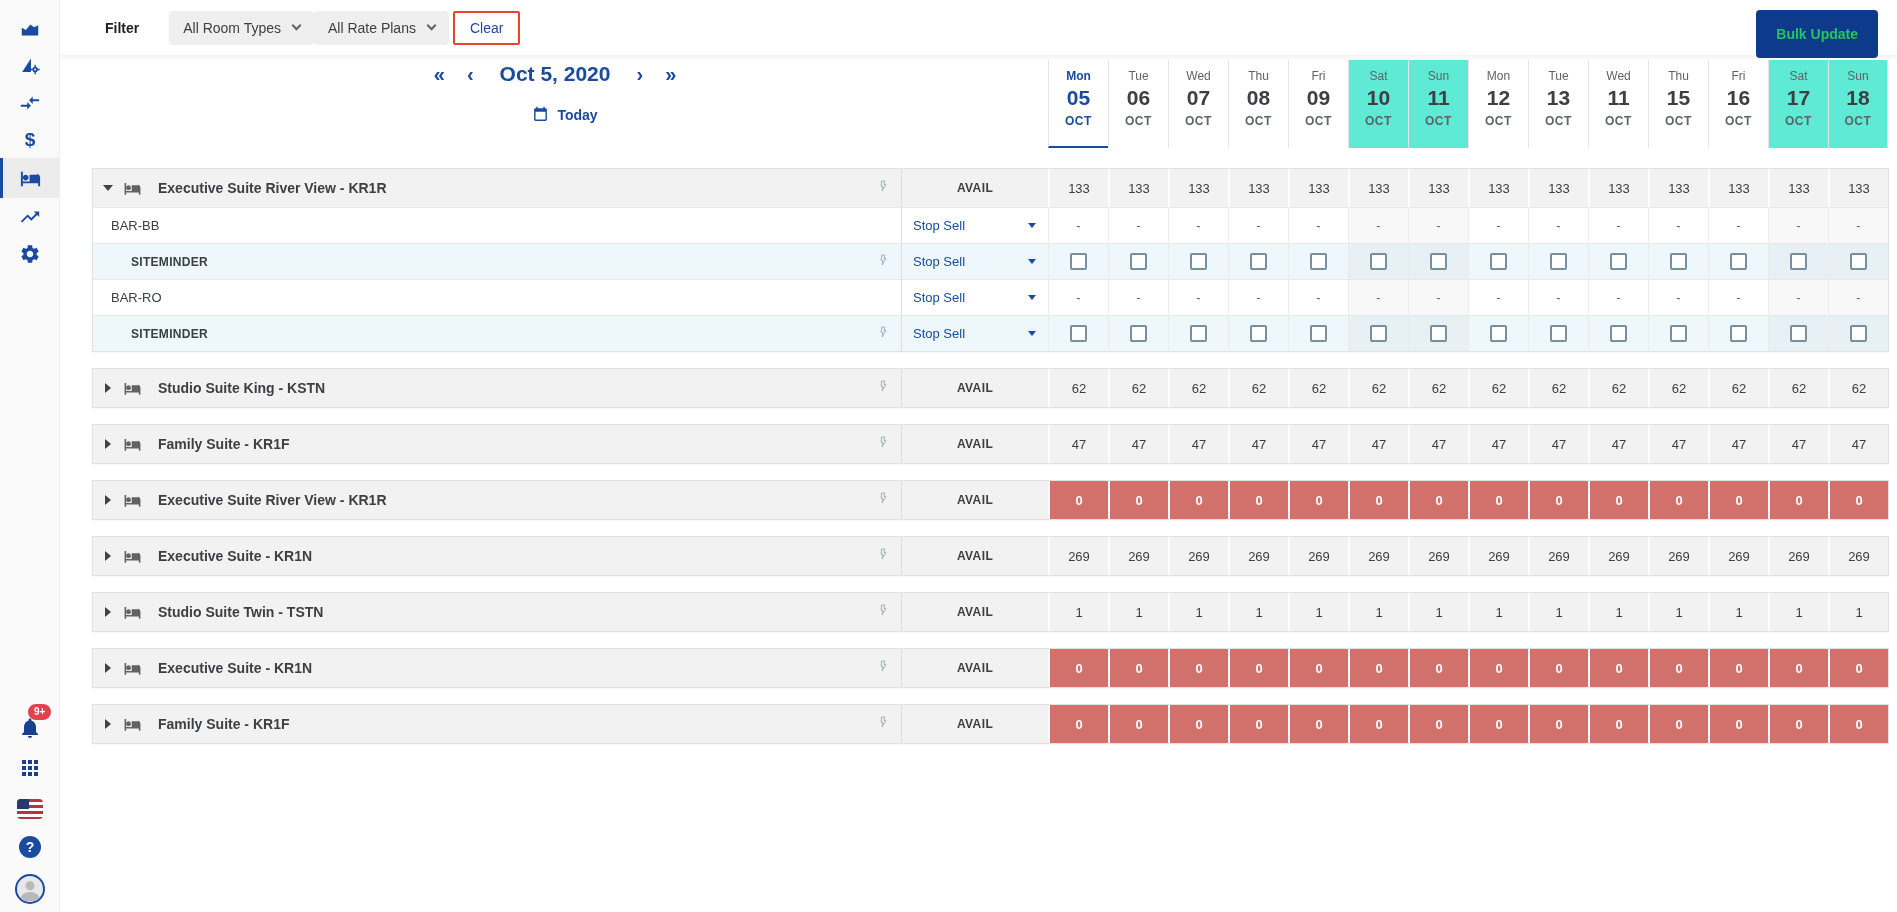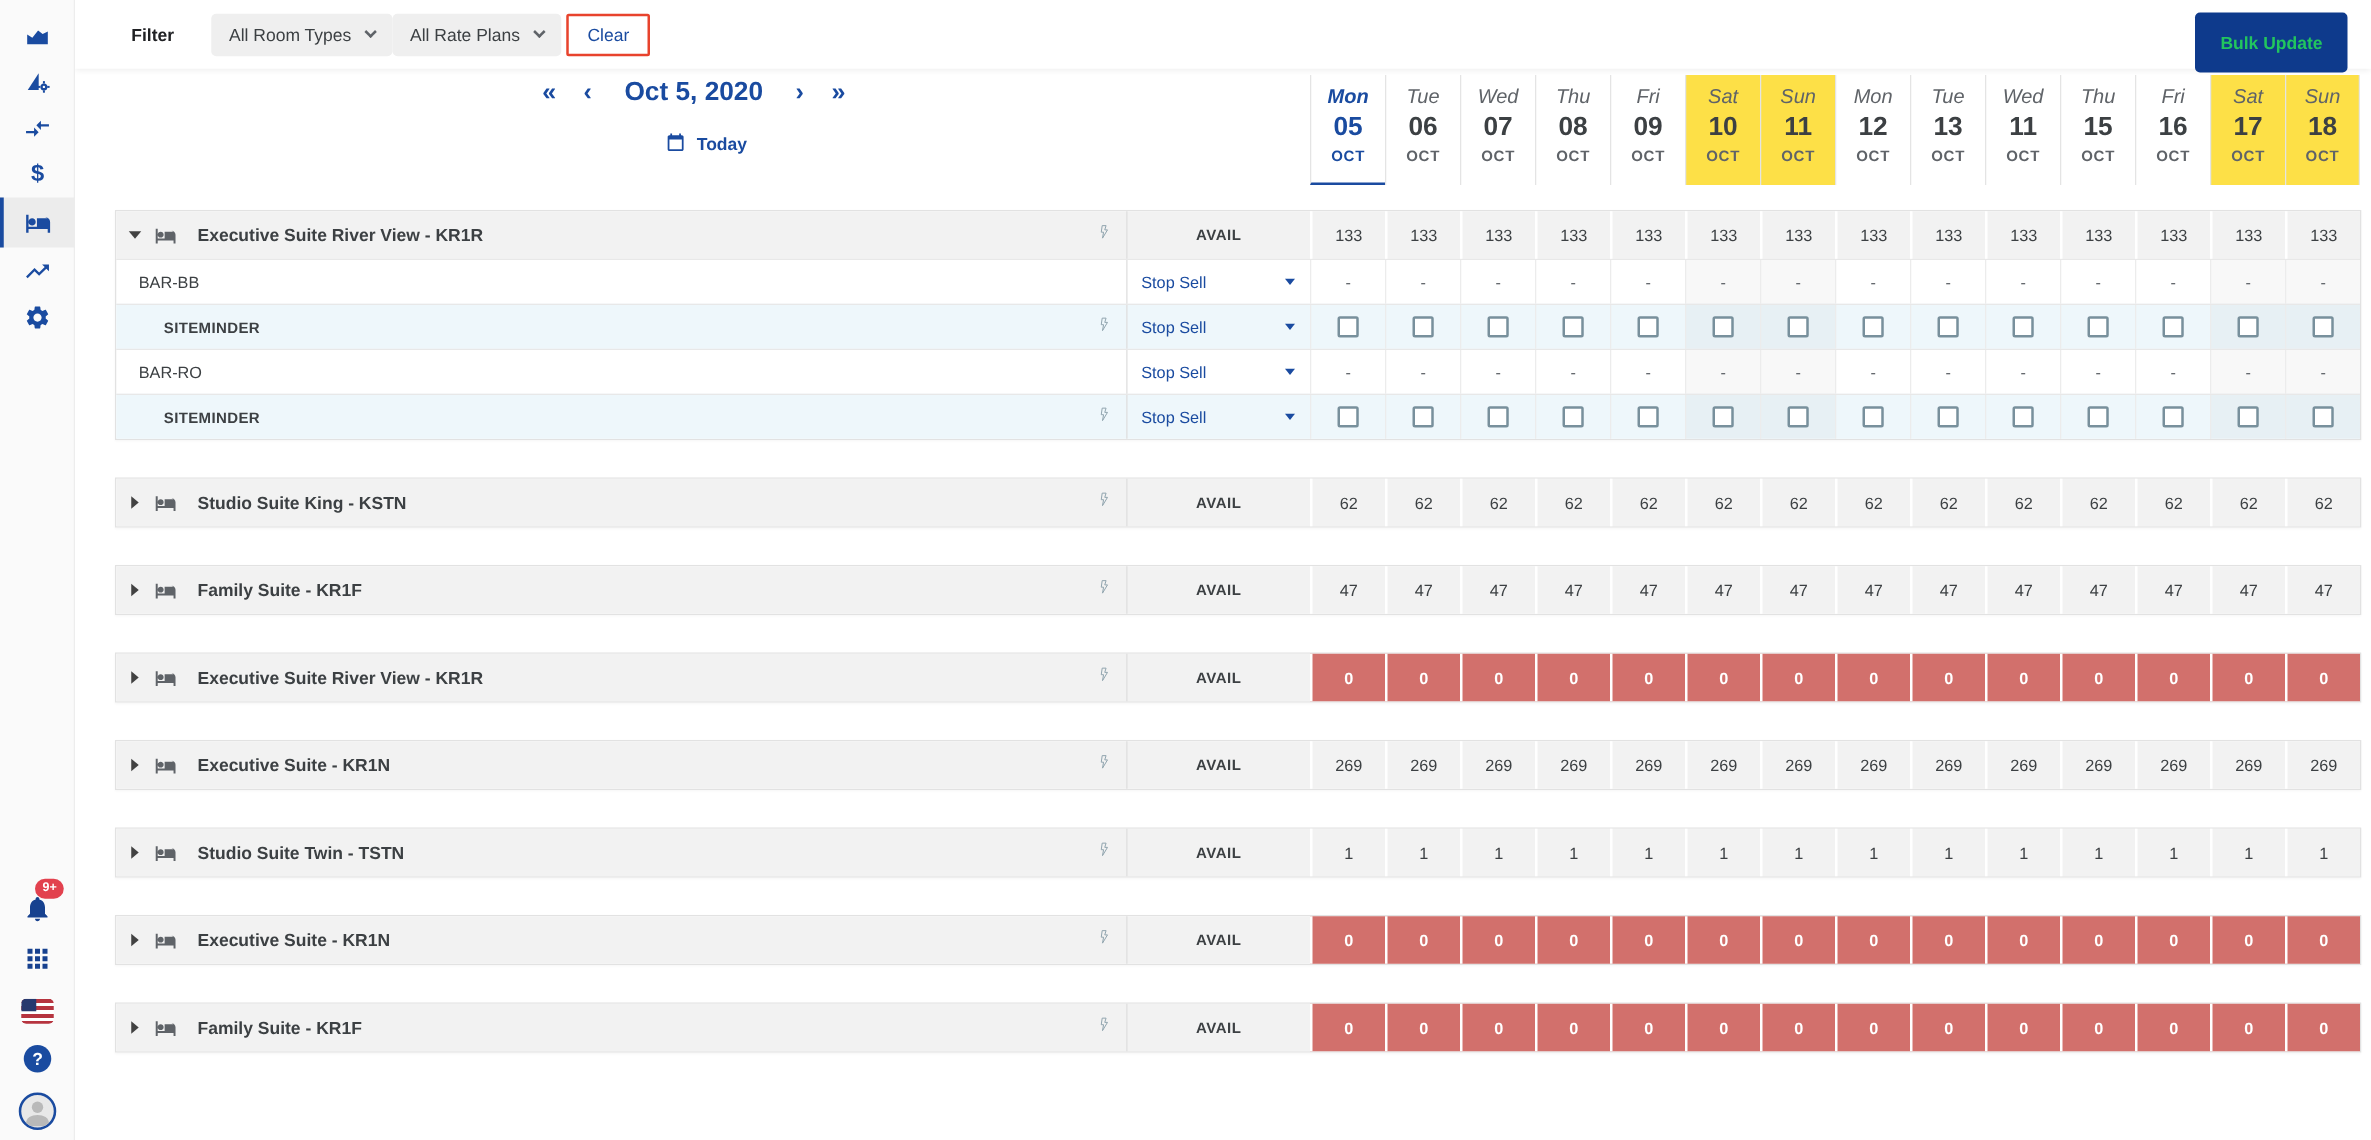--- a/index.html
+++ b/index.html
@@ -50,32 +50,32 @@
   .nav-arrow { font-size:20px; font-weight:bold; cursor:pointer; color:var(--link,#1a4ba0); line-height:1;}
   .nav-title { font-size:21px; font-weight:bold; margin:0 4px; }
   .today-row { margin-top:20px; display:flex; align-items:center; justify-content:center; gap:8px;
     font-size:14px; font-weight:bold; cursor:pointer; transform:translateX(10px);}
   .today-row svg { fill:var(--link,#1a4ba0); }
 
   
   .cal-header { position:absolute; left:988px; top:60px; width:841px; height:88px; display:flex; }
   .cal-day { width:60px; border-left:1px solid #e4e4e4; text-align:center; padding-top:9px; }
   .cal-day:last-child { border-right:1px solid #e4e4e4; }
-  .cal-day.wknd { background:#fde047; }
+  .cal-day.wknd { background:#5eead4; }
   .cal-day.today { border-bottom:2px solid var(--link,#1a4ba0); }
-  .dow { font-size:16px; color:#5f6368;font-style:italic; }
+  .dow { font-size:12px; color:#5f6368; }
   .cal-day.today .dow { color:var(--link,#1a4ba0); font-weight:bold;}
   .dnum { font-size:21px; font-weight:bold; color:#3c4043; margin-top:3px; }
   .cal-day.today .dnum { color:var(--link,#1a4ba0); }
   .mon { font-size:12px; color:#5f6368; letter-spacing:.6px; margin-top:4px; font-weight:bold;}
   .cal-day.today .mon { color:var(--link,#1a4ba0); }
 
   
   .table-wrap { position:absolute; left:32px; top:168px; width:1797px; }
-  .card { border:1px solid #e2e2e2; background:#fff; margin-bottom:30px; box-shadow:0 1px 2px rgba(0,0,0,.04);}
+  .card { border:1px solid #e2e2e2; background:#fff; margin-bottom:16px; box-shadow:0 1px 2px rgba(0,0,0,.04);}
   .row { display:flex; align-items:stretch; }
   .row.group { background:var(--groupBg,#f2f2f2); height:38px; cursor:pointer;}
   .row.sub { height:36px; border-top:1px solid #e8e8e8; }
   .row.sub.channel { background:var(--channelBg,#eef7fb); }
   .name-cell { width:808px; display:flex; align-items:center; position:relative; padding-left:10px; }
   .tri-down { width:0; height:0; border-left:5px solid transparent; border-right:5px solid transparent;
     border-top:6px solid #424242; margin-right:10px; }
   .tri-right { width:0; height:0; border-top:5px solid transparent; border-bottom:5px solid transparent;
     border-left:6px solid #424242; margin-right:12px; margin-left:2px;}
   .bed { margin-right:16px; display:flex; align-items:center;}

